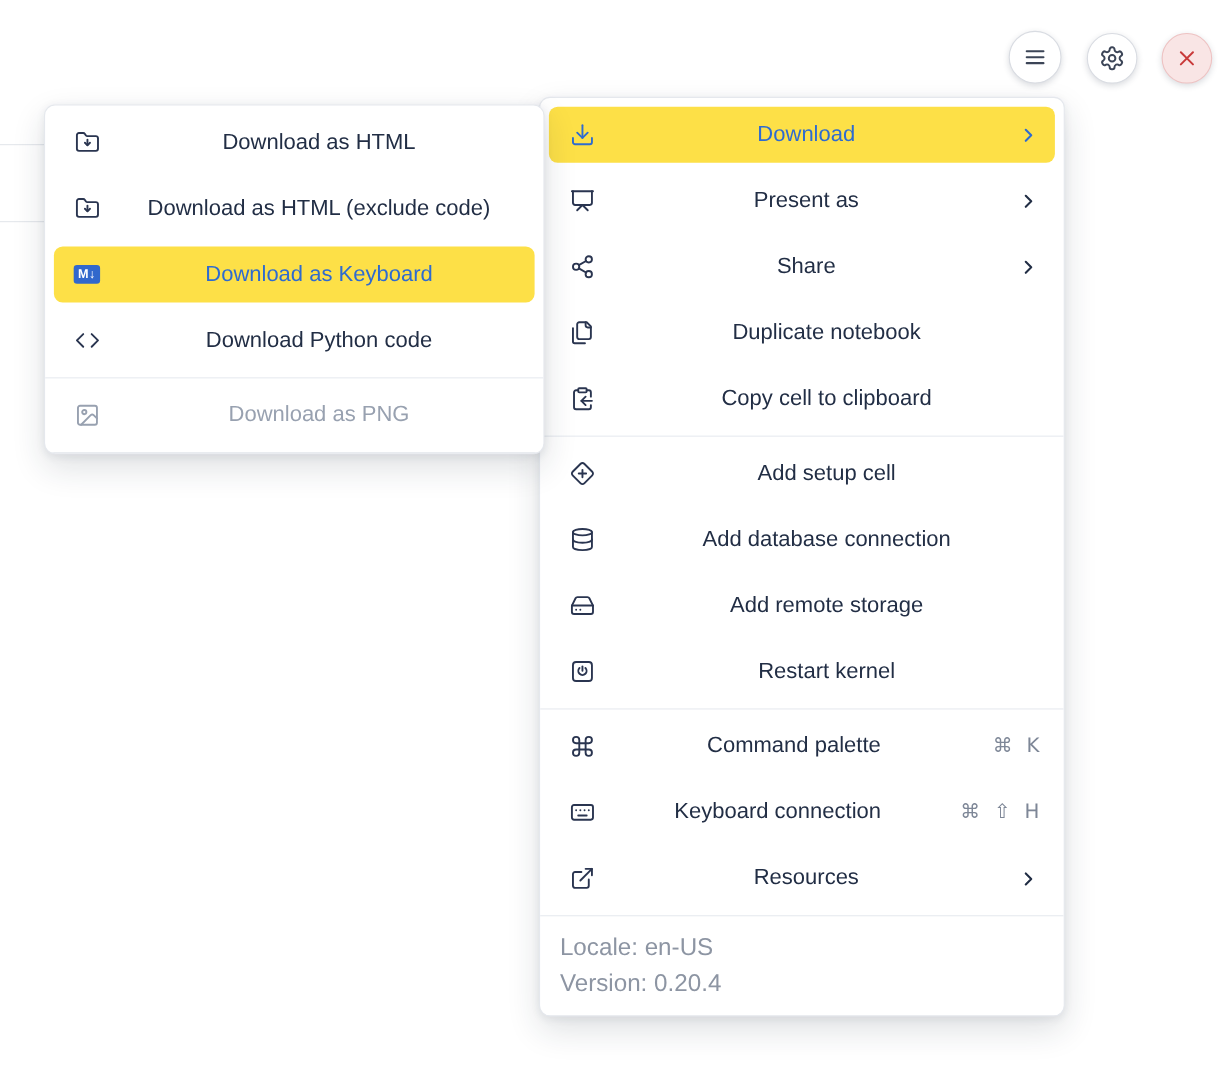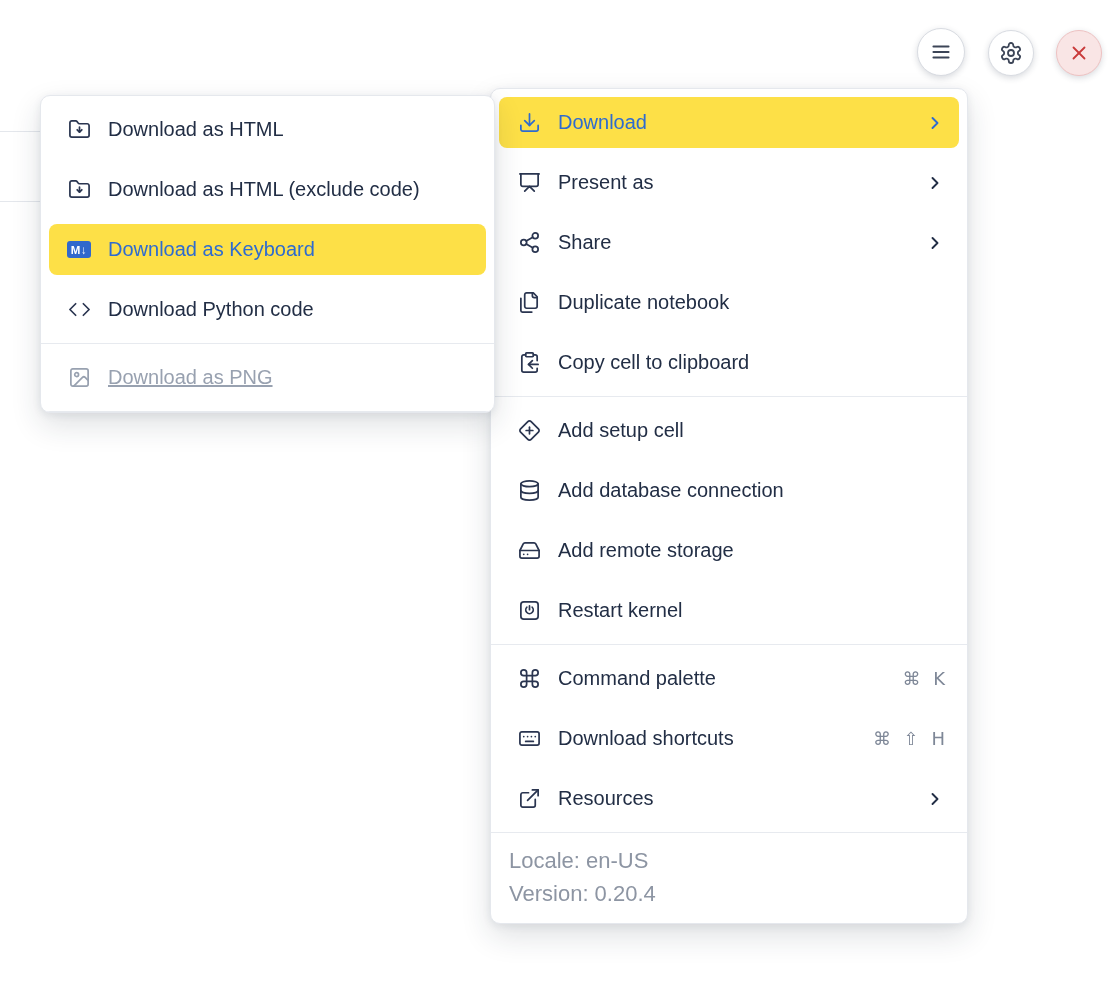--- a/index.html
+++ b/index.html
@@ -28,30 +28,30 @@
     box-shadow:0 12px 30px rgba(30,40,60,.14), 0 2px 8px rgba(30,40,60,.08);
     overflow:hidden;
   }
   #left-menu  { left:40px;  top:95px; width:455px; z-index:3; }
   #right-menu { left:490px; top:88px; width:478px; z-index:2; }
   .group { padding:8px; }
   .sep { height:1px; background:#e7eaef; }
   .mi {
     display:flex; align-items:center; height:51px;
     padding:0 14px 0 18px; gap:17px;
-    border-radius:8px; font-size:20px; cursor:pointer; color:#222e45;
+    border-radius:8px; font-size:20px; cursor:pointer; color:#222e45;text-align:center;
   }
   .mi + .mi { margin-top:9px; }
   .mi .ic { width:24px; height:24px; flex:none; display:flex; align-items:center;
             justify-content:center; color:#2a3550; }
   .mi .lbl { flex:1; white-space:nowrap; overflow:hidden; }
   .mi .chev { width:20px; height:20px; display:flex; color:#222e45; }
   .mi.hl { background:#fde047; color:#2e6bd0; }
   .mi.hl .ic, .mi.hl .chev { color:#2e6bd0; }
-  .mi.disabled { color:#98a1b0; cursor:default;text-decoration:underline; }
+  .mi.disabled { color:#98a1b0; cursor:default; }
   .mi.disabled .ic { color:#98a1b0; }
   .shortcut { color:#7e8797; font-size:18px; word-spacing:7px; white-space:nowrap;
               font-family:"DejaVu Sans",sans-serif; }
   .mdb {
     width:25px; height:17px; border-radius:3px; background:#3168cc;
     color:#fff; font-size:11.5px; font-weight:bold; letter-spacing:.5px;
     display:flex; align-items:center; justify-content:center;
   }
   .menu-footer { padding:11px 18px 13px; color:#8d95a3; font-size:22px; line-height:33px; }
   svg { display:block; }
@@ -230,21 +230,21 @@
       <span class="ic">
         <svg width="23" height="23" viewBox="0 0 24 24" fill="none" stroke="currentColor" stroke-width="1.8" stroke-linecap="round" stroke-linejoin="round">
             <rect x="2" y="5" width="20" height="14" rx="2"></rect>
             <path d="M6 10h.01"></path>
             <path d="M10 10h.01"></path>
             <path d="M14 10h.01"></path>
             <path d="M18 10h.01"></path>
             <path d="M8 15h8"></path>
           </svg>
       </span>
-      <span class="lbl">Download shortcuts</span>
+      <span class="lbl">Keyboard connection</span>
       <span class="shortcut">⌘ ⇧ H</span>
     </div>
 
     <div class="mi">
       <span class="ic">
         <svg width="23" height="23" viewBox="0 0 24 24" fill="none" stroke="currentColor" stroke-width="1.8" stroke-linecap="round" stroke-linejoin="round">
             <path d="M15 3h6v6"></path>
             <path d="M10 14 21 3"></path>
             <path d="M18 13v6a2 2 0 0 1-2 2H5a2 2 0 0 1-2-2V8a2 2 0 0 1 2-2h6"></path>
           </svg>

